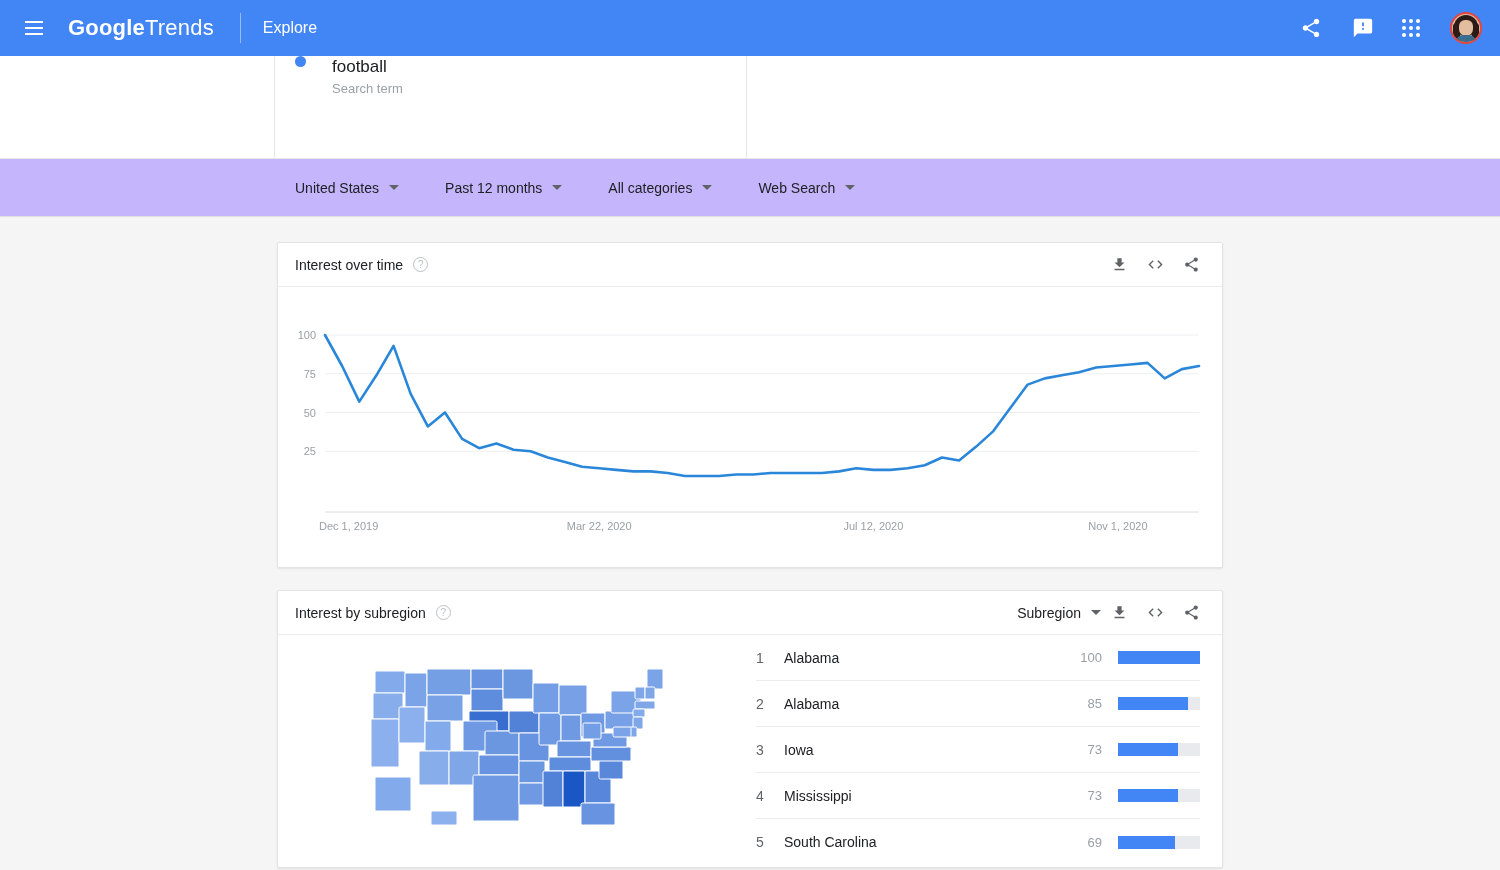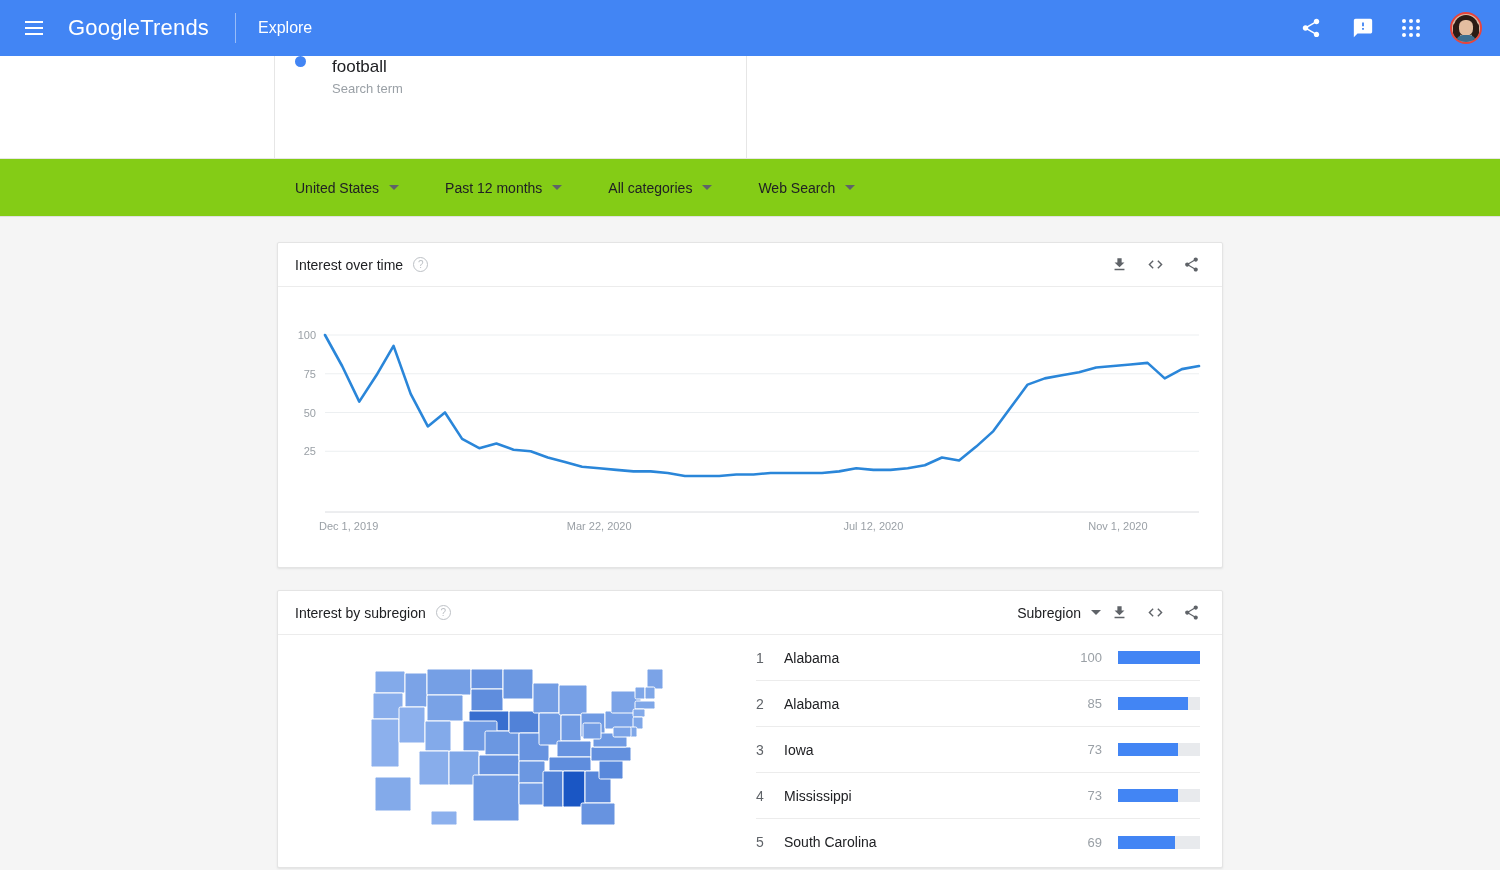--- a/index.html
+++ b/index.html
@@ -15,21 +15,21 @@
     height: 56px; width: 1500px;
     background: #4285f4;
     display: flex; align-items: center;
     position: relative;
   }
   .hamburger { margin-left: 14px; width: 40px; height: 40px;
     display: flex; flex-direction: column; justify-content: center;
     align-items: center; gap: 4px; cursor: pointer; }
   .hamburger i { display: block; width: 18px; height: 2px; background: #fff; }
   .brand { margin-left: 14px; font-size: 22px; color: #fff; letter-spacing: .2px; }
-  .brand .g { font-weight: 400; }
+  .brand .g { font-weight: 700; }
   .brand .t { font-weight: 400; }
   .vdiv { width: 1px; height: 30px; background: rgba(255,255,255,.45); margin: 0 22px 0 26px; }
   .explore { font-size: 16px; color: #ffffff; cursor: pointer; }
   .appbar-right { position: absolute; right: 18px; top: 0; height: 56px;
     display: flex; align-items: center; gap: 26px; }
   .icon-btn { width: 26px; height: 26px; display: flex; align-items: center;
     justify-content: center; cursor: pointer; }
   .icon-btn svg { display: block; }
   .grid-icon { display: grid; grid-template-columns: repeat(3,4px);
     grid-template-rows: repeat(3,4px); gap: 3px; cursor: pointer; }
@@ -61,21 +61,21 @@
   .compare-card { width: 474px; border-right: 1px solid #e6e6e6;
     display: flex; align-items: center; padding-left: 24px; cursor: pointer; }
   .plus { width: 20px; height: 20px; position: relative; margin-right: 20px; }
   .plus::before, .plus::after { content:""; position:absolute; background:#5f6368; }
   .plus::before { left: 9px; top: 1px; width: 2px; height: 18px; }
   .plus::after { top: 9px; left: 1px; height: 2px; width: 18px; }
   .compare-label { font-size: 17px; color: #5f6368; }
   .terms-tail { flex: 1; }
 
   
-  .filters { background: #84cc16; height: 58px; display: flex; align-items: center;
+  .filters { background: #c4b5fd; height: 58px; display: flex; align-items: center;
     padding-left: 295px; border-bottom: 1px solid #e0e0e0; gap: 0; }
   .filter { display: flex; align-items: center; cursor: pointer; margin-right: 46px; }
   .filter-label { font-size: 14px; color: #202124; }
   .caret { width: 0; height: 0; border-left: 5px solid transparent;
     border-right: 5px solid transparent; border-top: 5px solid #5f6368;
     margin-left: 10px; }
 
   
   .content { padding: 25px 0 0 0; }
   .card { width: 946px; margin: 0 auto 22px auto; background: #fff;

